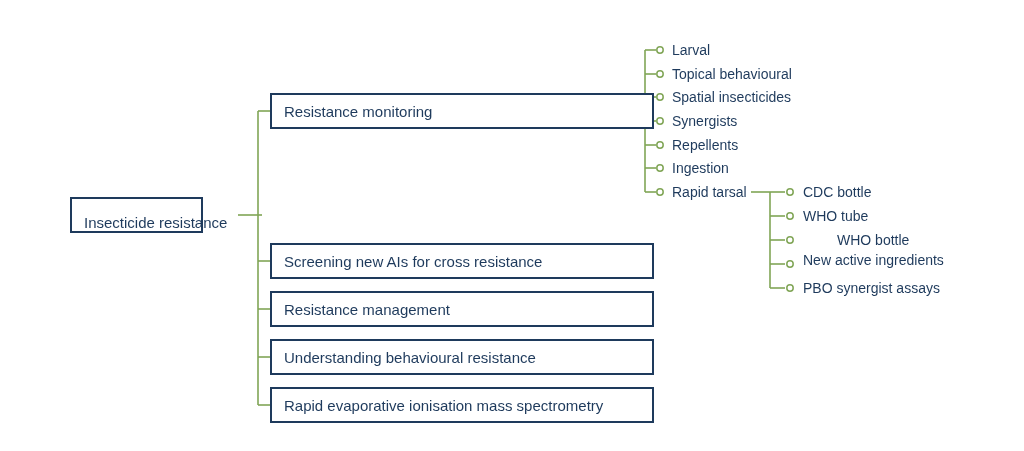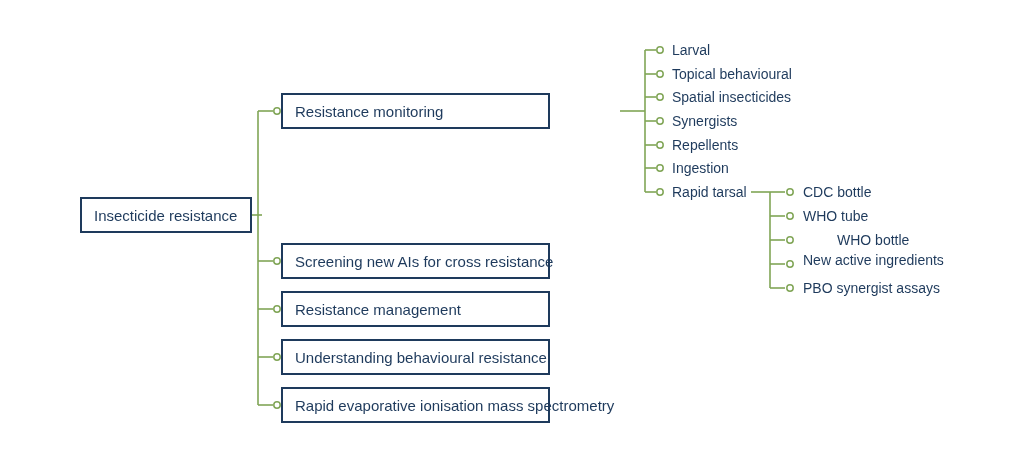--- a/index.html
+++ b/index.html
@@ -23,22 +23,22 @@
     height:36px;
     box-sizing:border-box;
     border:2.5px solid var(--navy);
     background:#ffffff;
     display:flex;align-items:center;
     padding:0 10px 0 12px;
     color:var(--navy);
     font-size:15px;
     white-space:nowrap;
   }
-  .node-root{left:80px;top:197px;width:172px;}
-  .node-branch{left:281px;width:269px;}
+  .node-root{left:70px;top:197px;width:133px;align-items:flex-end;}
+  .node-branch{left:270px;width:384px;}
   .leaf{
     position:absolute;
     transform:translateY(-50%);
     color:var(--navy);
     font-size:14px;
     white-space:nowrap;
     line-height:1;
   }
 </style>
 </head>

